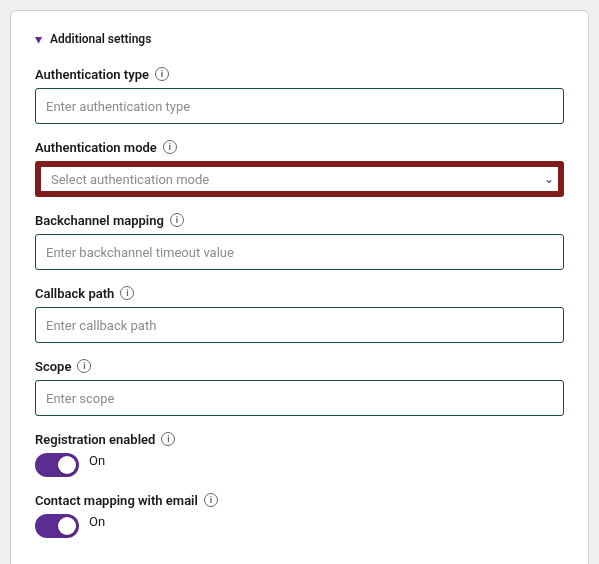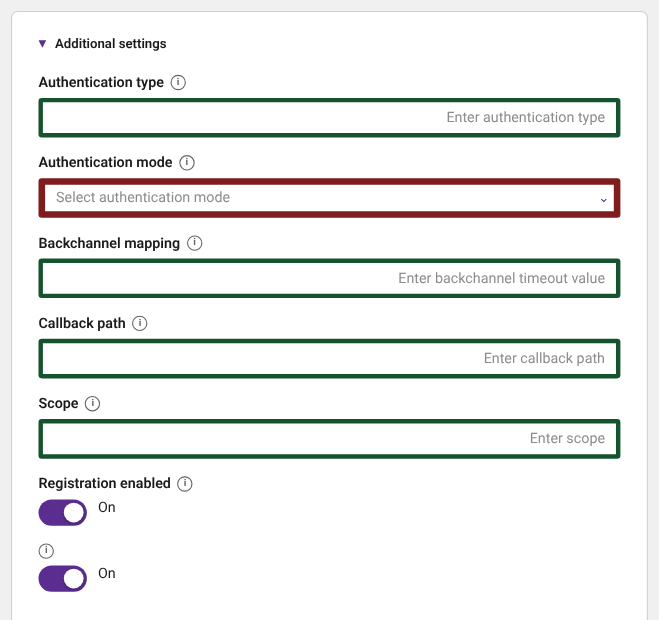--- a/index.html
+++ b/index.html
@@ -70,28 +70,27 @@
       color: #666;
       font-size: 9px;
       font-weight: 700;
       cursor: pointer;
       flex-shrink: 0;
     }
 
     .text-input {
       width: 100%;
       height: 36px;
-      border: 4px solid #14532d;
+      border: 1px solid #14532d;
       border-radius: 3px;
       padding: 0 10px;
       font-size: 13px;
       color: #333;
       outline: none;
       background: #fff;
-      text-align: right;
     }
 
     .text-input::placeholder {
       color: #8c8c8c;
     }
 
     .select-wrapper {
       position: relative;
       width: 100%;
     }
@@ -233,20 +232,21 @@
       <label class="toggle">
         <input type="checkbox" checked="" style="">
         <span class="toggle-slider"></span>
       </label>
       <span class="toggle-label">On</span>
     </div>
   </div>
 
   <div class="field-group">
     <div class="field-label">
+      <span>Contact mapping with email</span>
       <span class="info-icon">i</span>
     </div>
     <div class="toggle-row">
       <label class="toggle">
         <input type="checkbox" checked="" style="">
         <span class="toggle-slider"></span>
       </label>
       <span class="toggle-label">On</span>
     </div>
   </div>

